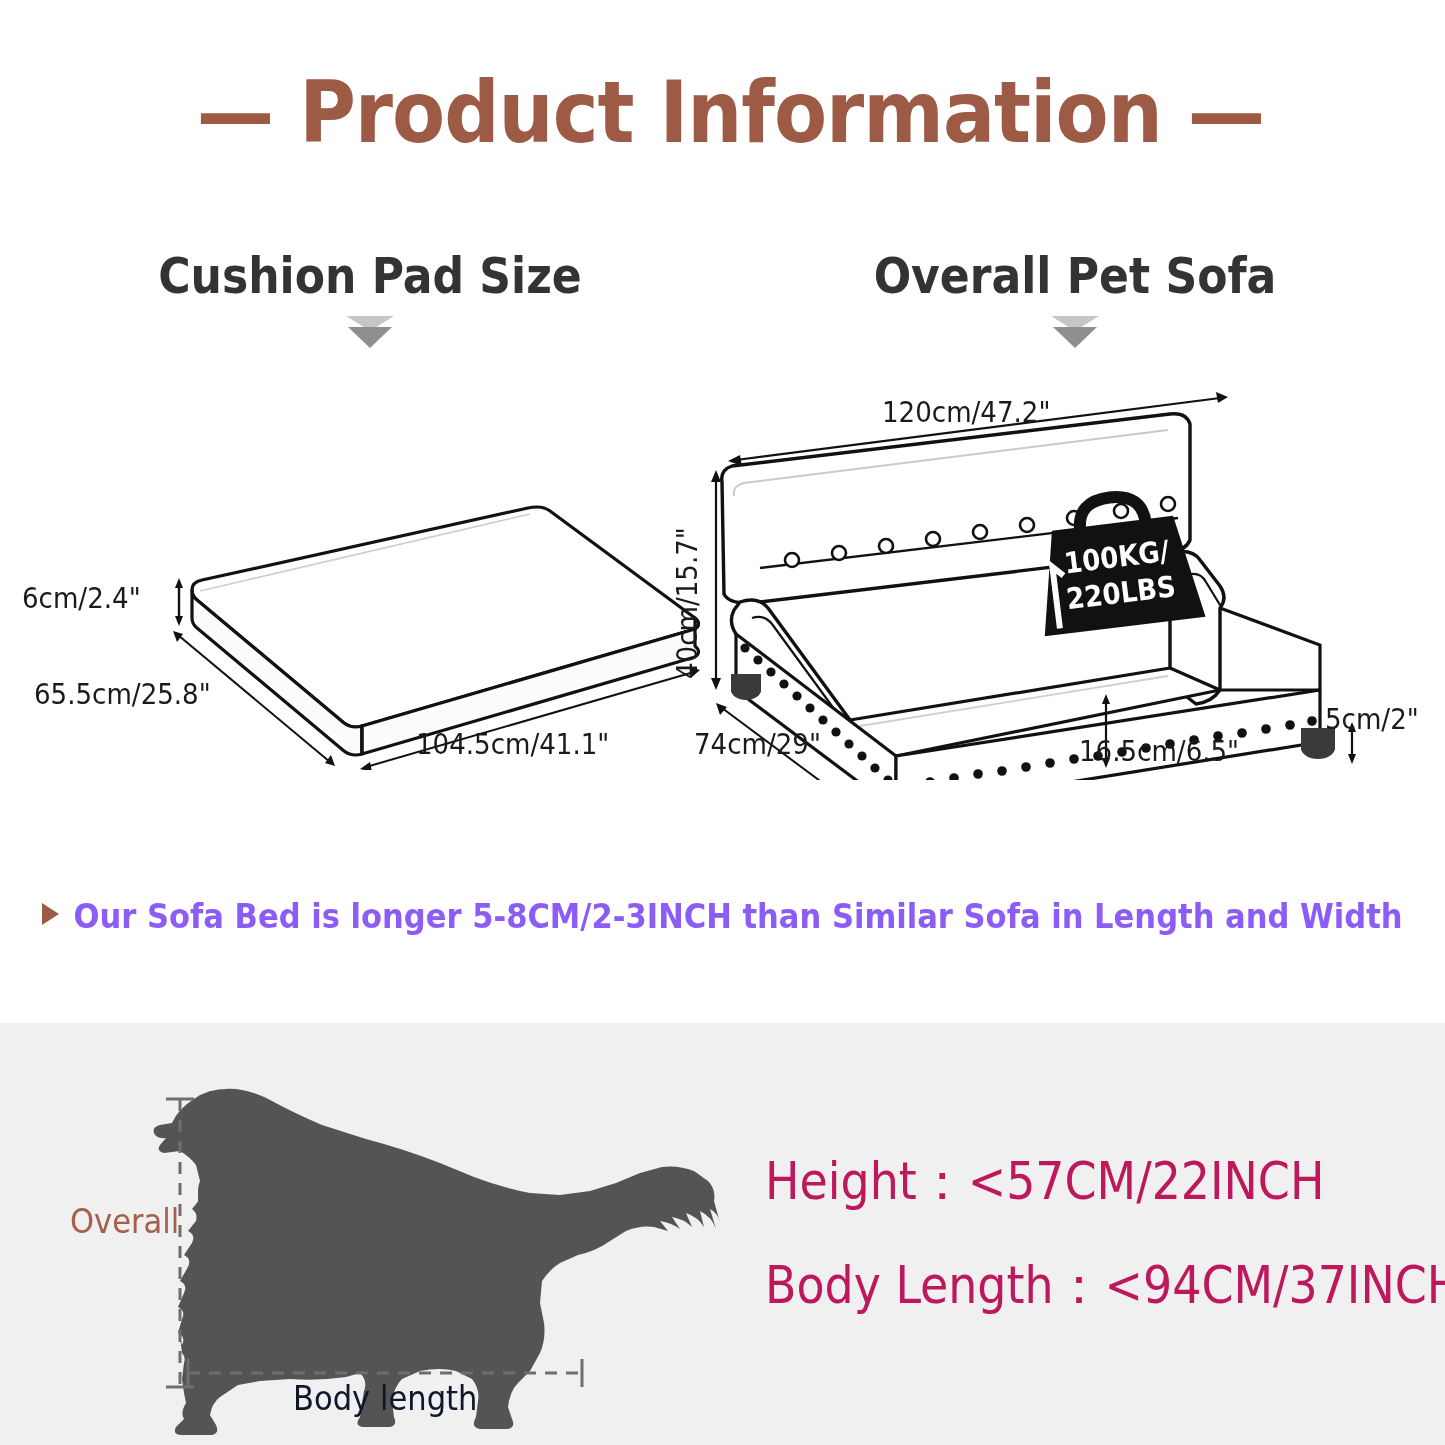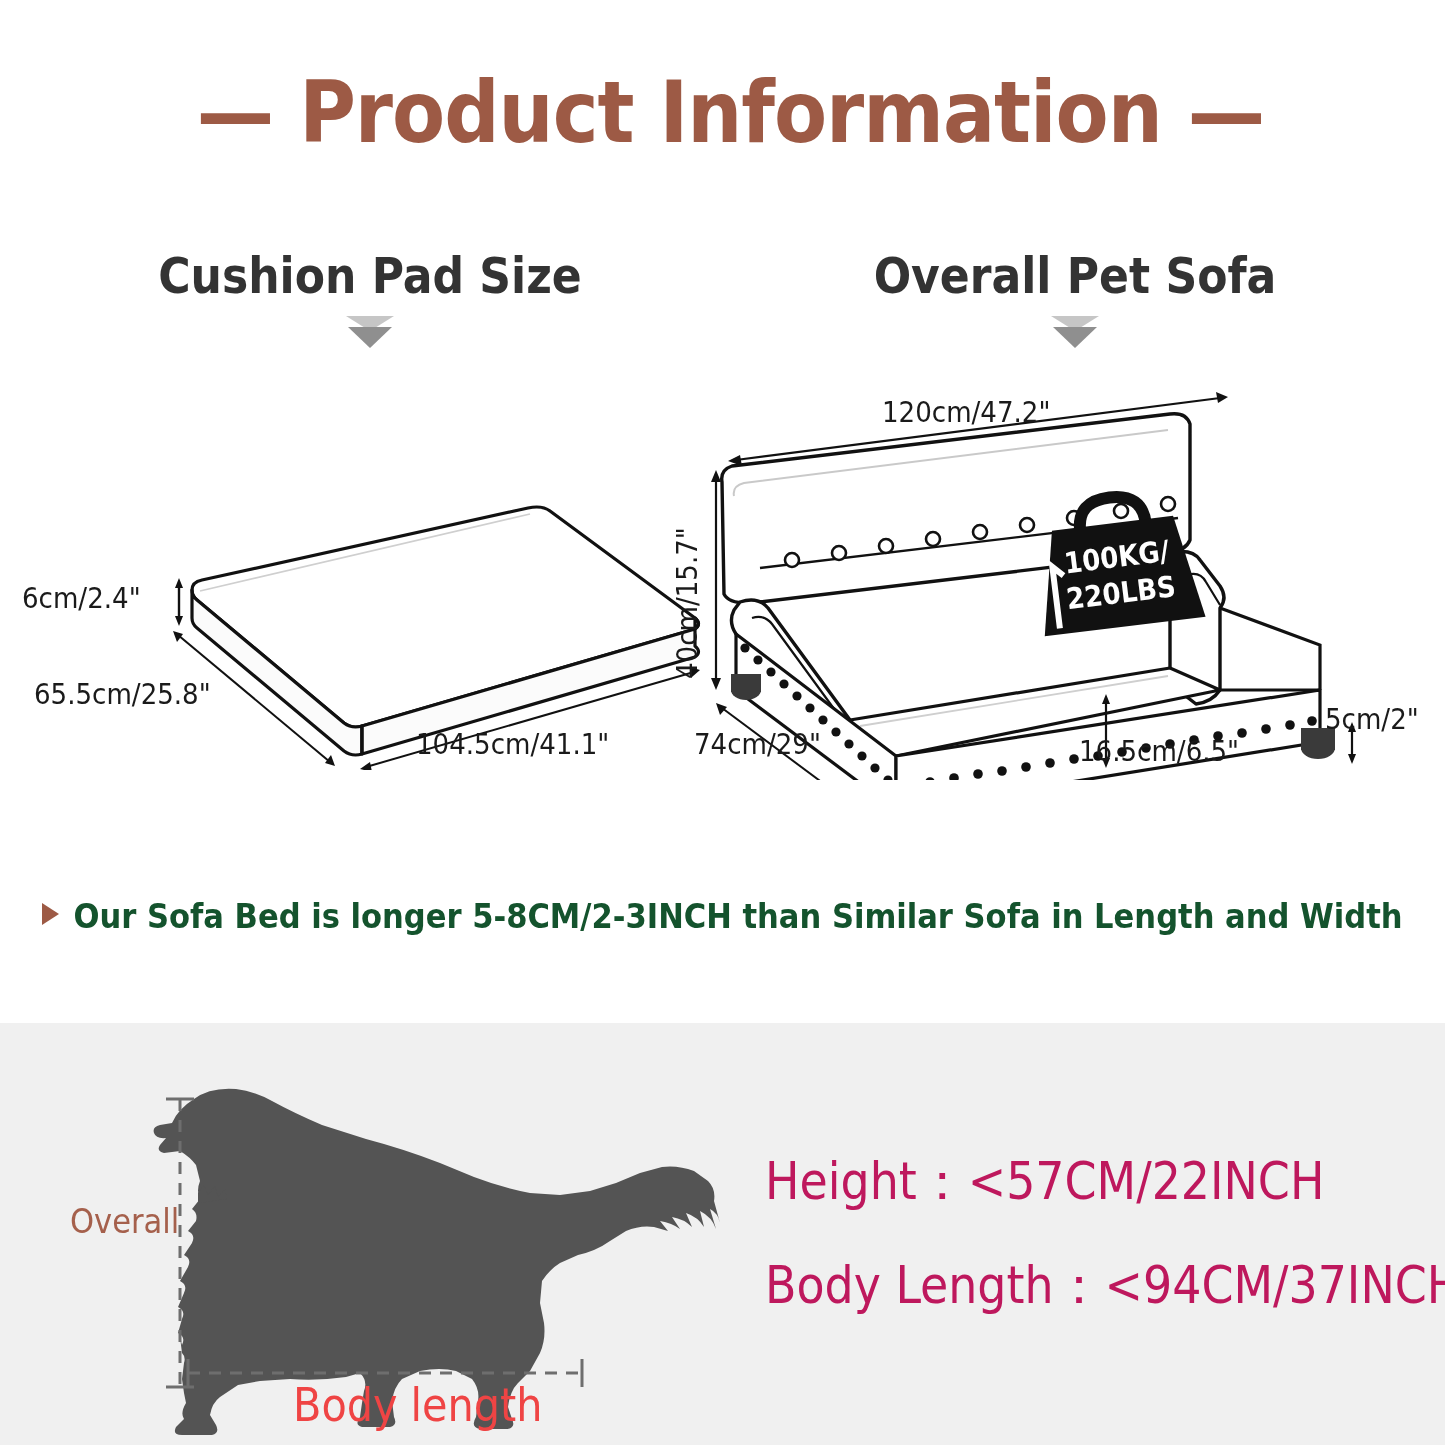--- a/index.html
+++ b/index.html
@@ -55,21 +55,21 @@
 
   .diagram { position:absolute; }
 
   
   .banner {
     position:absolute; left:0; top:896px; width:1445px;
     text-align:center; white-space:nowrap;
   }
   .banner-text {
     font-family:"DejaVu Sans Condensed","DejaVu Sans", sans-serif;
-    font-size:34px; font-weight:bold; color:#14532d;
+    font-size:34px; font-weight:bold; color:#8b5cf6;
     letter-spacing:0px;
   }
   .banner-tri {
     display:inline-block; vertical-align:3px;
     width:0;height:0;
     border-left:17px solid #9d5a45;
     border-top:11px solid transparent;
     border-bottom:11px solid transparent;
     margin-right:14px;
   }
@@ -83,21 +83,21 @@
   .dog-wrap { position:absolute; left:60px; top:18px; width:660px; height:400px; }
 
   .lbl-height {
     position:absolute; left:70px; top:1201px;
     font-family:"DejaVu Sans Condensed","DejaVu Sans", sans-serif;
     font-size:34px; color:#a5604c; white-space:nowrap;
   }
   .lbl-bodylen {
     position:absolute; left:293px; top:1378px;
     font-family:"DejaVu Sans Condensed","DejaVu Sans", sans-serif;
-    font-size:46px; color:#ef4444; white-space:nowrap;
+    font-size:34px; color:#0f172a; white-space:nowrap;
   }
 
   .specs { position:absolute; left:765px; top:1148px; }
   .spec-line {
     font-family:"DejaVu Sans Condensed","DejaVu Sans", sans-serif;
     font-size:51px; color:#be185d; white-space:nowrap;
     margin-bottom:35px;
   }
   .spec-line:last-child { margin-bottom:0; }
 </style>

